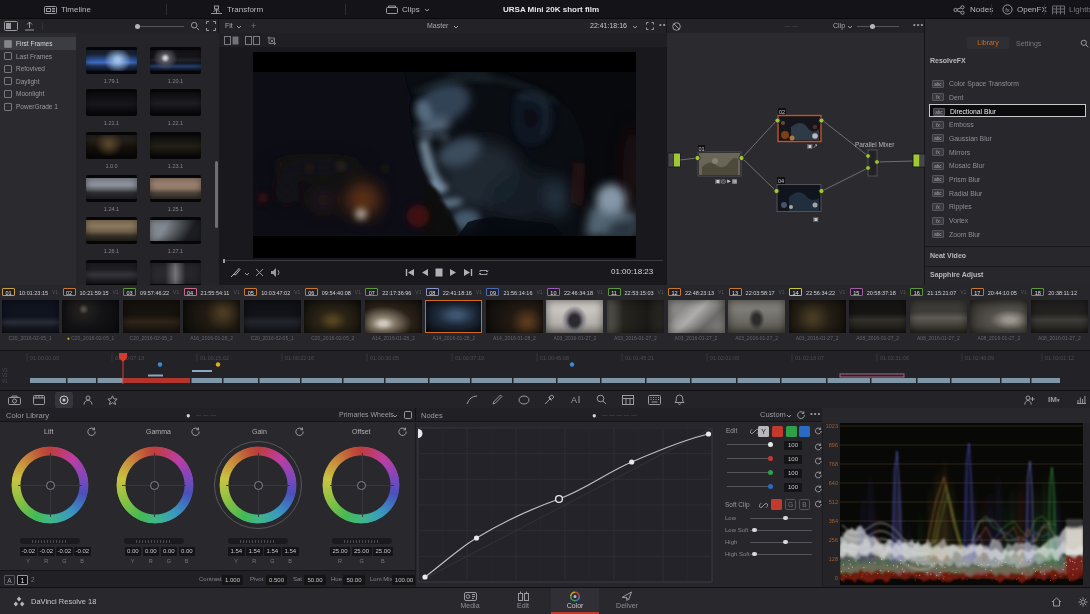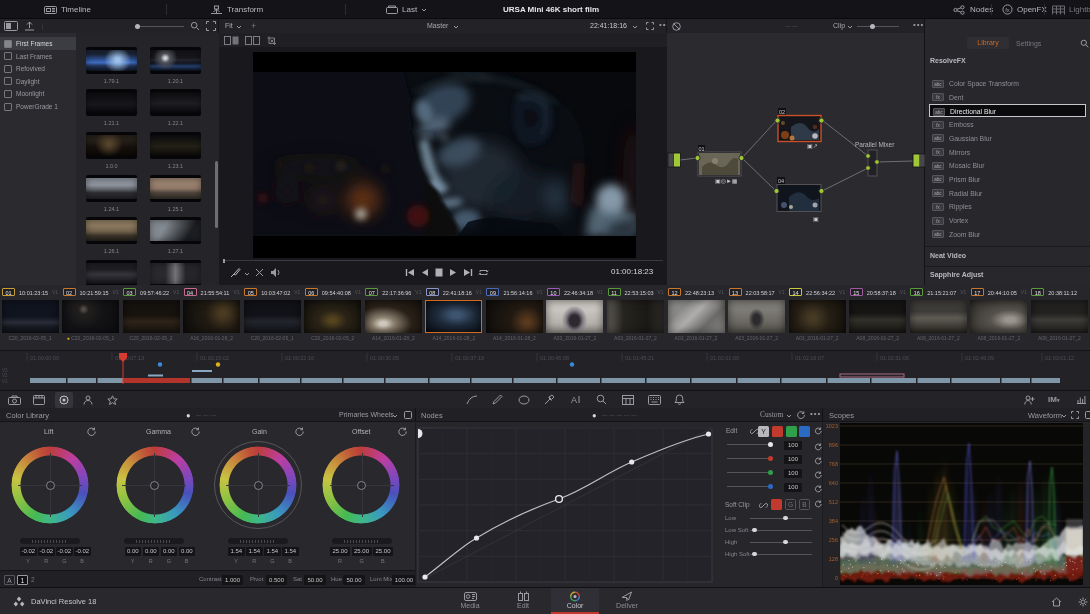--- a/index.html
+++ b/index.html
@@ -91,26 +91,26 @@
           <rect x="4.5" y="1" width="4" height="3" class="ico"></rect>
         </svg>
         <span>Transform</span>
       </div>
 <div class="tbsep" style="left:345px;"></div>
 <div class="tbbtn" style="left:386px;">
         <svg width="12" height="10" viewBox="0 0 12 10">
           <rect x="0.5" y="2.5" width="11" height="6" rx="1" class="ico"></rect>
           <path d="M2.5 2V1h7v1" class="ico"></path>
         </svg>
-        <span>Last</span>
+        <span>Clips</span>
         <svg width="6" height="4" viewBox="0 0 6 4">
           <path d="M1 1l2 2 2-2" class="ico"></path>
         </svg>
       </div>
-<div class="txt" style="left:503px;top:5px;font-size:8px;font-weight:bold;color:#e8e8ec;">URSA Mini 46K short film</div>
+<div class="txt" style="left:503px;top:5px;font-size:8px;font-weight:bold;color:#e8e8ec;">URSA Mini 20K short film</div>
 <div class="tbbtn" style="left:953px;">
         <svg width="13" height="10" viewBox="0 0 13 10">
           <circle cx="2.5" cy="5" r="1.6" class="ico"></circle>
           <circle cx="9.5" cy="2.3" r="1.6" class="ico"></circle>
           <circle cx="9.5" cy="7.7" r="1.6" class="ico"></circle>
           <path d="M4 4.3L8 2.8M4 5.7L8 7.2" class="ico"></path>
         </svg>
         <span>Nodes</span>
       </div>
 <div class="tbsep" style="left:991px;"></div>
@@ -664,42 +664,29 @@
         <path d="M1 1l2 2 2-2" class="ico"></path>
       </svg>
 <svg class="abs" style="left:404px;top:3px;" width="8" height="8" viewBox="0 0 8 8">
         <rect x="0.5" y="0.5" width="7" height="7" rx="1" class="ico"></rect>
       </svg>
 </div>
 <div class="abs phead" id="curvehead">
 <div class="txt" style="left:5px;top:3px;">Nodes</div>
 <div class="txt" style="left:176px;top:3px;color:#d8d8dc;">●</div>
 <div class="txt" style="left:186px;top:3px;color:#47474d;letter-spacing:2px;">─────</div>
-<div class="txt" style="left:344px;top:2px;font-family:Liberation Serif, serif;">Custom</div>
+<div class="txt" style="left:344px;top:2px;">Custom</div>
 <svg class="abs" style="left:370px;top:5.5px;" width="6" height="4" viewBox="0 0 6 4">
         <path d="M1 1l2 2 2-2" class="ico"></path>
       </svg>
 <svg class="abs" style="left:381px;top:3px;" width="8" height="8" viewBox="0 0 8 8">
         <path d="M6.8 2.2A3.4 3.4 0 1 0 7.4 4" class="ico"></path>
         <path d="M6.8 0.5v2h-2" class="ico"></path>
       </svg>
 <div class="txt" style="left:394px;top:1px;font-size:8px;color:#9a9aa0;letter-spacing:1px;">•••</div>
-</div>
-<div class="abs phead" id="scopehead">
-<div class="txt" style="left:6px;top:3px;">Scopes</div>
-<div class="txt" style="left:205px;top:3px;">Waveform</div>
-<svg class="abs" style="left:238px;top:5.5px;" width="6" height="4" viewBox="0 0 6 4">
-        <path d="M1 1l2 2 2-2" class="ico"></path>
-      </svg>
-<svg class="abs" style="left:248px;top:3px;" width="8" height="8" viewBox="0 0 8 8">
-        <path d="M0.5 2.5v-2h2M5.5 0.5h2v2M7.5 5.5v2h-2M2.5 7.5h-2v-2" class="ico"></path>
-      </svg>
-<svg class="abs" style="left:262px;top:3px;" width="8" height="8" viewBox="0 0 8 8">
-        <rect x="0.5" y="0.5" width="7" height="7" rx="1" class="ico"></rect>
-      </svg>
 </div>
 <div class="abs" id="wheels">
 <div class="whlabel" style="left:44px;">Lift</div>
 <svg class="abs" style="left:87px;top:4px;" width="9" height="9" viewBox="0 0 9 9">
         <path d="M7.5 2.6A3.7 3.7 0 1 0 8.2 4.5" class="ico"></path>
         <path d="M7.5 0.6v2.2H5.3" class="ico"></path>
       </svg>
 <div class="wheel" style="left:11px;top:23px;"></div>
 <div class="wcross-v" style="left:50px;top:30px;"></div>
 <div class="wcross-h" style="left:18px;top:62px;"></div>

